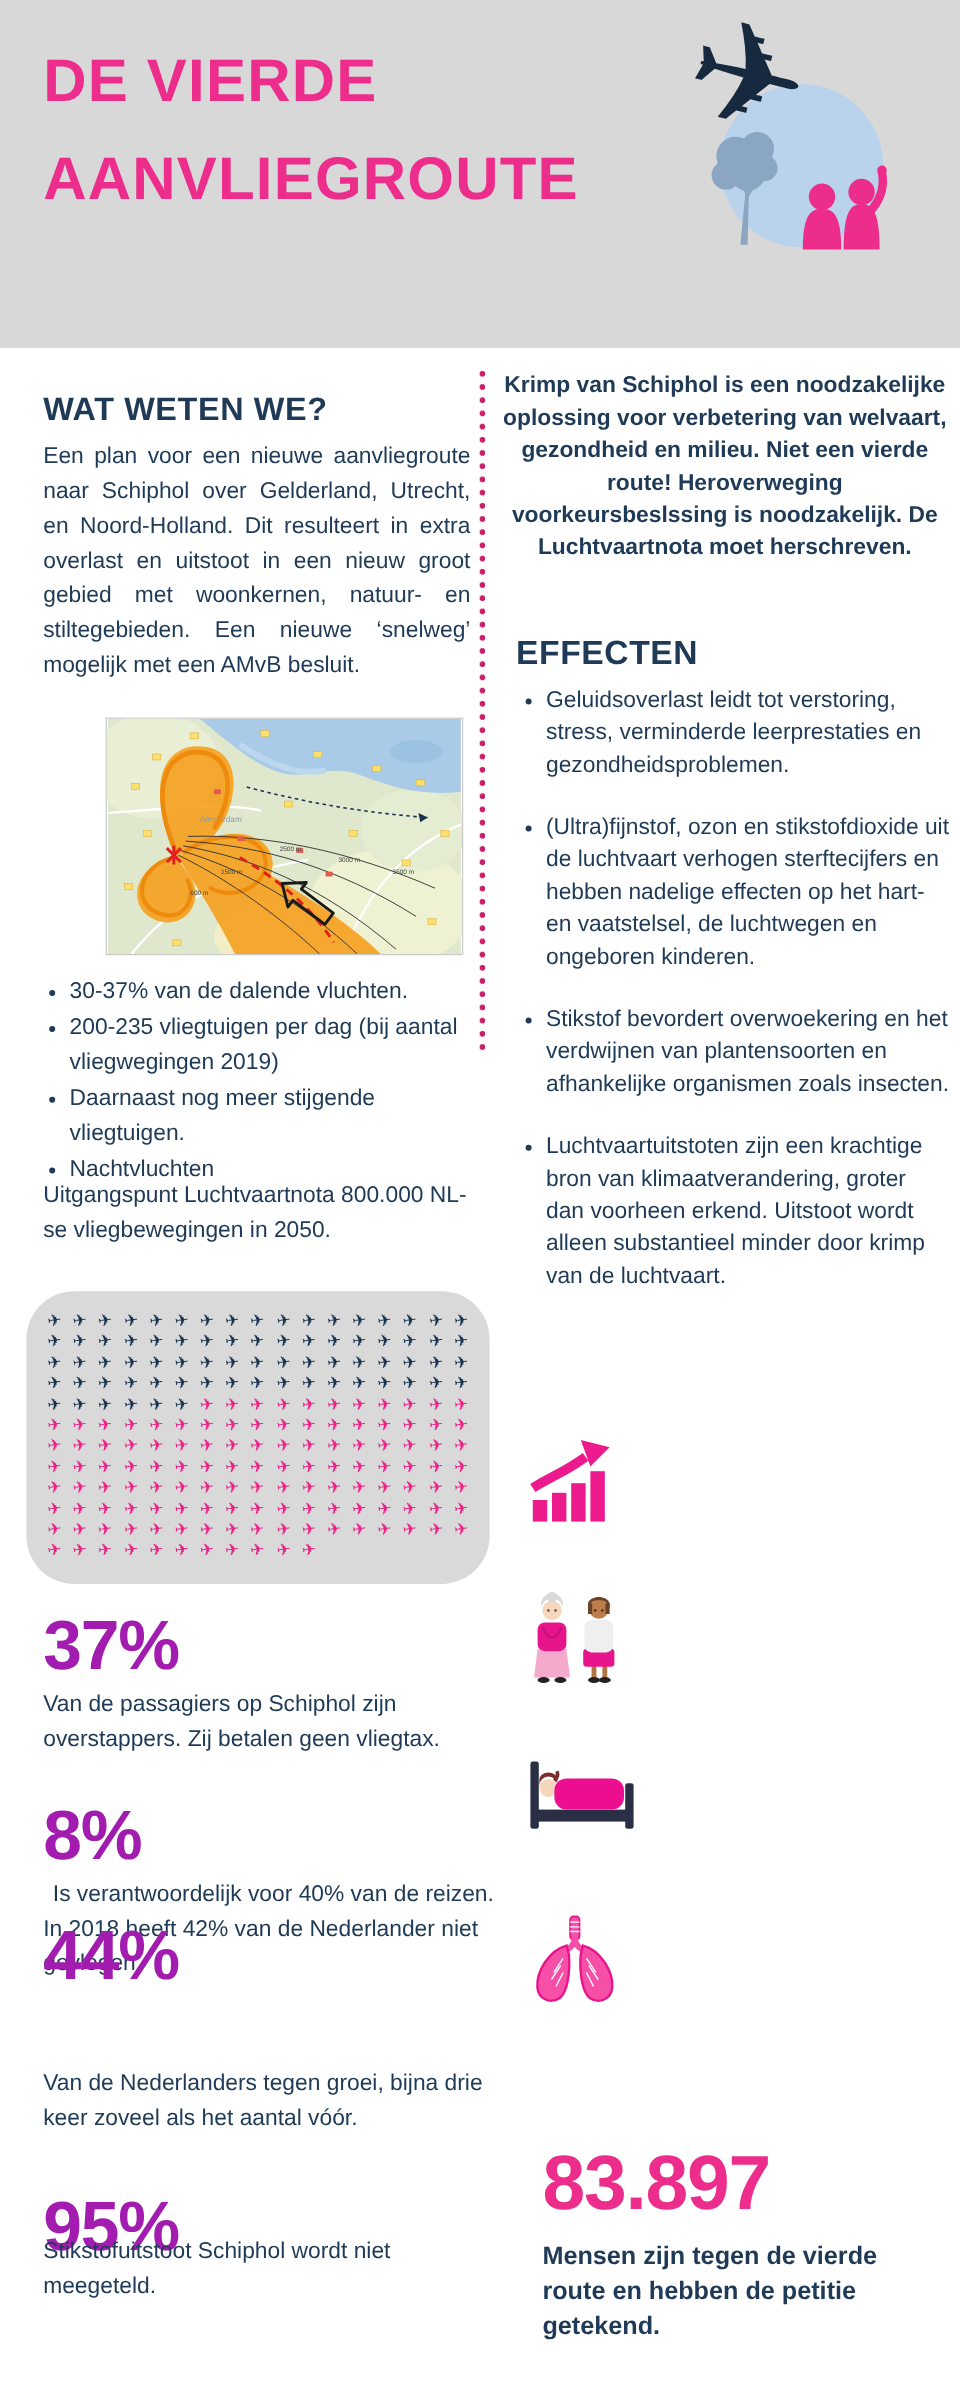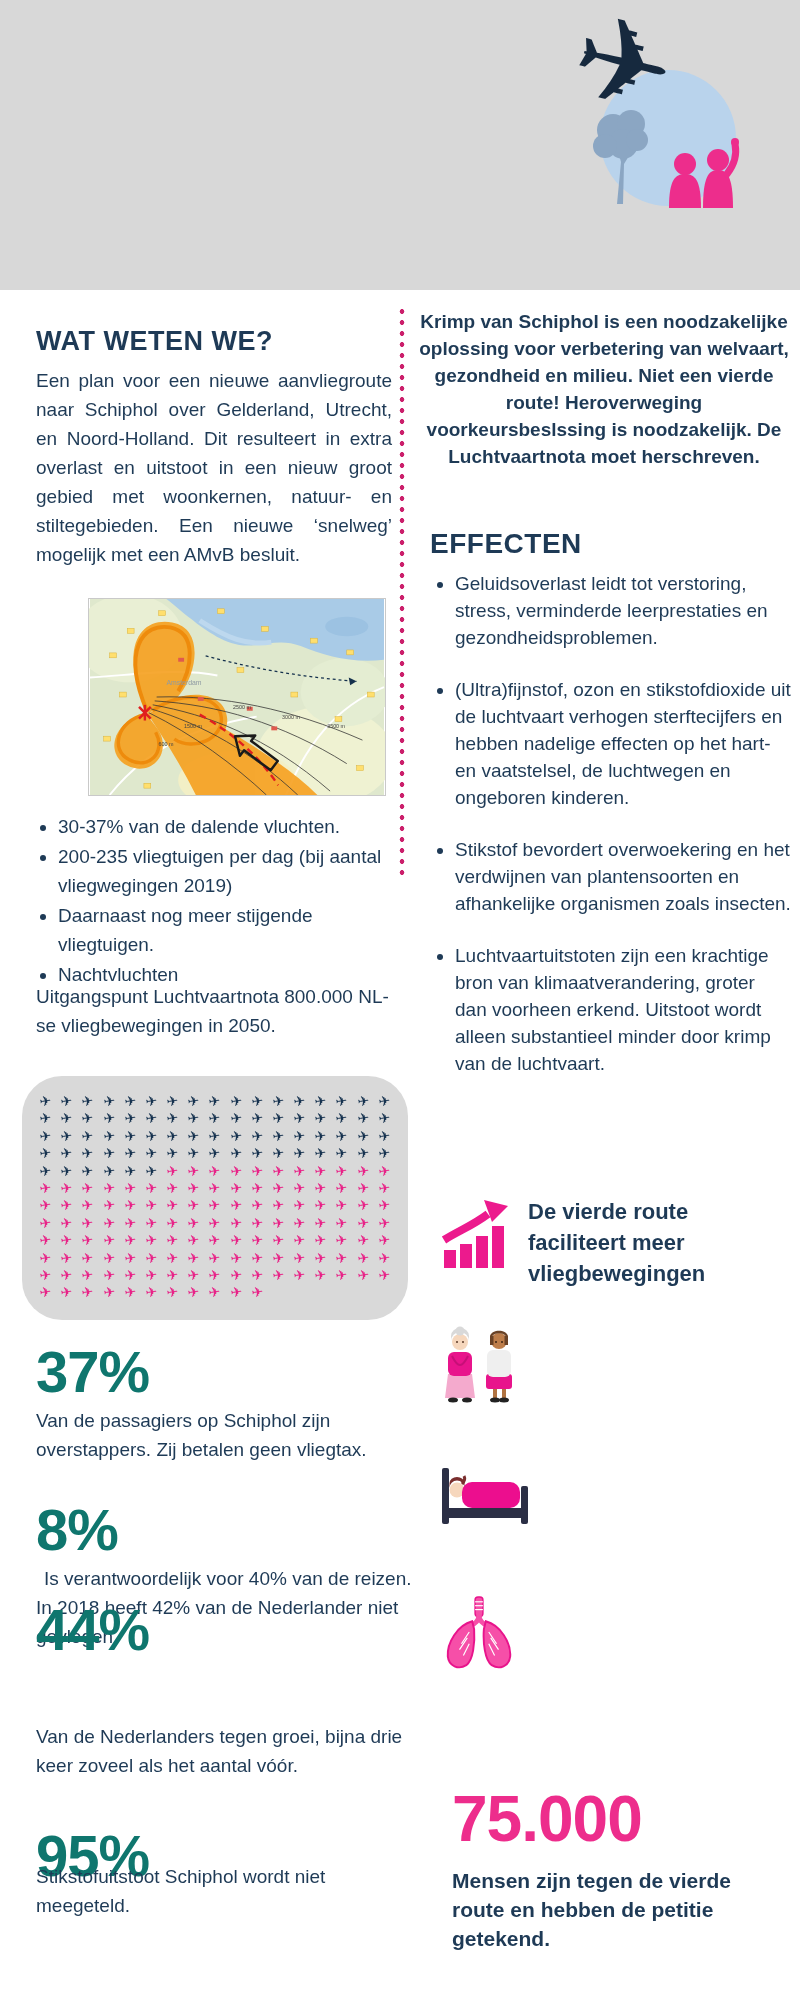--- a/index.html
+++ b/index.html
@@ -30,21 +30,21 @@
   .facts li { margin-bottom:1px; }
   .note { position:absolute; left:36px; top:982px; width:360px; font-size:19px; line-height:29px; }
 
   .plane-box { position:absolute; left:22px; top:1076px; width:386px; height:244px;
                background:#d9d9d9; border-radius:40px; padding:17px 13px;
                display:grid; grid-template-columns:repeat(17,1fr); align-content:start; }
   .plane { font-family:"DejaVu Sans", sans-serif; font-size:14px; line-height:17.4px;
            text-align:center; display:inline-block; transform:rotate(-8deg); }
 
   .stat-value { position:absolute; left:36px; font-size:58px; font-weight:bold;
-                letter-spacing:-1px; color:#0f766e; }
+                letter-spacing:-1px; color:#a21caf; }
   .stat-text { position:absolute; left:36px; width:378px; font-size:19px; line-height:29px; }
 
   
   .callout { position:absolute; left:418px; top:308px; width:372px; text-align:center;
              font-size:19px; line-height:27px; font-weight:bold; }
   .h-right { position:absolute; left:430px; top:528px; font-size:28px; font-weight:bold;
              letter-spacing:.5px; }
   .effects { position:absolute; left:455px; top:570px; width:336px; font-size:19px; line-height:27px; }
   .effects li { margin-bottom:25px; }
 
@@ -54,20 +54,22 @@
 
   .big-number { position:absolute; left:452px; top:1782px; font-size:64px; font-weight:bold;
                 color:#ed2d8c; letter-spacing:-1px; }
   .petition { position:absolute; left:452px; top:1866px; width:330px; font-size:21px;
               line-height:29px; font-weight:bold; }
 </style>
 </head>
 <body>
 
 <div class="header">
+  <div class="title">DE VIERDE
+AANVLIEGROUTE</div>
   <svg class="logo" width="200" height="200" viewBox="0 0 200 200">
     <circle cx="103" cy="126" r="68" fill="#b9d3ec"></circle>
     <g fill="#8ba6c3" stroke="none">
       <path d="M52,192 L56,150 L50,128 L54,127 L58,146 L66,132 L70,134 L59,152 L58,192 Z"></path>
       <circle cx="48" cy="118" r="16"></circle>
         <circle cx="66" cy="112" r="14"></circle>
       <circle cx="58" cy="132" r="15"></circle>
         <circle cx="40" cy="134" r="12"></circle>
         <circle cx="72" cy="128" r="11"></circle>
     </g>
@@ -393,21 +395,20 @@
   <svg class="ic" width="72" height="76" viewBox="0 0 72 76">
     <g fill="#ec1a8d">
       <rect x="4" y="54" width="12" height="18"></rect>
       <rect x="20" y="48" width="12" height="24"></rect>
       <rect x="36" y="40" width="12" height="32"></rect>
       <rect x="52" y="30" width="12" height="42"></rect>
     </g>
     <path d="M4,44 C20,34 32,30 48,18" stroke="#ec1a8d" stroke-width="8" fill="none"></path>
     <polygon points="44,4 68,10 52,26" fill="#ec1a8d"></polygon>
   </svg>
-  <div class="txt">De vierde route faciliteert meer vliegbewegingen</div>
 </div>
 
 <div class="impact" style="top:1322px">
   <svg class="ic" width="80" height="90" viewBox="0 0 80 90">
     <path d="M8,52 L32,52 L35,76 L5,76 Z" fill="#f4aacd"></path>
     <rect x="8" y="30" width="24" height="24" rx="6" fill="#e8148c"></rect>
     <path d="M12,34 C18,46 22,46 28,34" stroke="#c70f78" stroke-width="2" fill="none"></path>
     <circle cx="20" cy="20" r="8" fill="#f6d7bd"></circle>
     <path d="M11,19 A9,9 0 0 1 29,19 L29,14 A9,8 0 0 0 11,14 Z" fill="#d9d9d9"></path>
     <circle cx="20" cy="9" r="4.5" fill="#d9d9d9"></circle>
@@ -452,14 +453,14 @@
     <path d="M40,20 C40,28 46,30 51,33" stroke="#f64fa8" stroke-width="5" fill="none"></path>
     <path d="M33,27 C18,31 7,49 8,63 C9,73 19,77 27,72 C34,67 36,49 35,35 Z" fill="#f64fa8" stroke="#e8148c" stroke-width="2"></path>
     <path d="M47,27 C62,31 73,49 72,63 C71,73 61,77 53,72 C46,67 44,49 45,35 Z" fill="#f64fa8" stroke="#e8148c" stroke-width="2"></path>
     <g stroke="#ffffff" stroke-width="1.2" fill="none">
       <path d="M30,38 L22,50 M28,44 L20,56 M30,50 L24,62"></path>
       <path d="M50,38 L58,50 M52,44 L60,56 M50,50 L56,62"></path>
     </g>
   </svg>
 </div>
 
-<div class="big-number">75.000</div>
+<div class="big-number">83.897</div>
 <div class="petition">Mensen zijn tegen de vierde route en hebben de petitie getekend.</div>
 
 </body></html>

